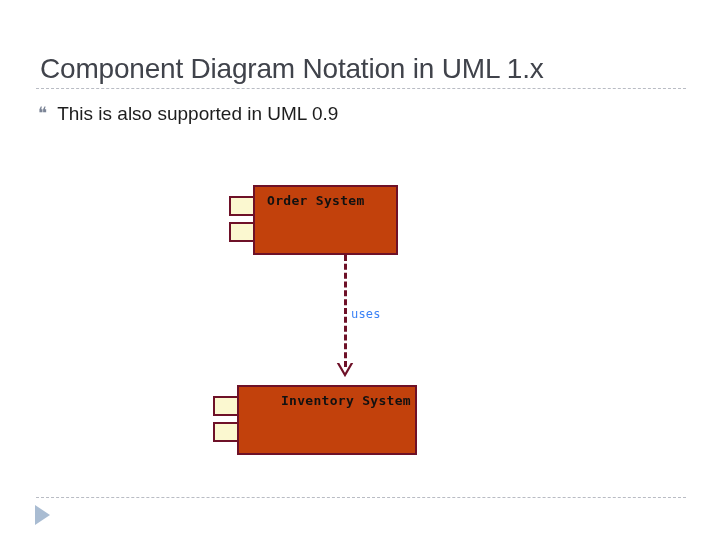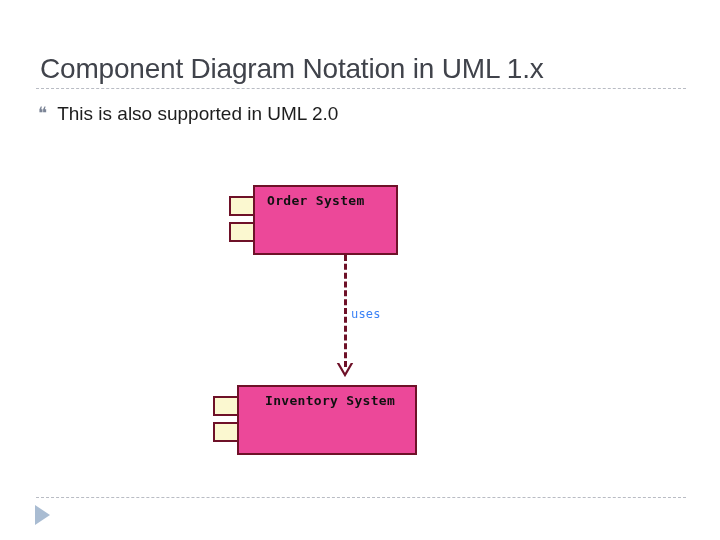--- a/index.html
+++ b/index.html
@@ -77,21 +77,21 @@
     left: 0;
     top: 0;
     width: 720px;
     height: 540px;
     pointer-events: none;
   }
 
   .component {
     position: absolute;
     box-sizing: border-box;
-    background: #ec4899;
+    background: #c2410c;
     border: 2px solid #6e1128;
   }
   .component-label {
     position: absolute;
     left: 0;
     right: 0;
     top: 6px;
     text-align: center;
     font-family: "DejaVu Sans Mono", monospace;
     font-weight: bold;
@@ -108,21 +108,21 @@
   }
 
   
   #order-system { left: 253px; top: 185px; width: 145px; height: 70px; }
   #order-system .component-label { left: 12px; right: 4px; text-align: left; }
   #order-stub-top    { left: 229px; top: 196px; width: 48px; height: 20px; }
   #order-stub-bottom { left: 229px; top: 222px; width: 48px; height: 20px; }
 
   
   #inventory-system { left: 237px; top: 385px; width: 180px; height: 70px; }
-  #inventory-system .component-label { left: 26px; right: 4px; text-align: left; }
+  #inventory-system .component-label { left: 26px; right: 4px; text-align: right; }
   #inventory-stub-top    { left: 213px; top: 396px; width: 48px; height: 20px; }
   #inventory-stub-bottom { left: 213px; top: 422px; width: 48px; height: 20px; }
 
   
   .dependency-line {
     position: absolute;
     left: 344px;
     top: 255px;
     width: 0;
     height: 112px;
@@ -170,21 +170,21 @@
 <body>
 
 <div class="slide">
 
   <div class="slide-title">Component Diagram Notation in UML 1.x</div>
 
   <div class="title-rule"></div>
 
   <div class="bullet-row">
     <span class="bullet-mark">❝</span>
-    <span class="bullet-text">This is also supported in UML 2.0</span>
+    <span class="bullet-text">This is also supported in UML 0.9</span>
   </div>
 
   <div class="diagram">
 
     <div class="stub" id="order-stub-top"></div>
     <div class="stub" id="order-stub-bottom"></div>
     <div class="component" id="order-system">
       <span class="component-label">Order System</span>
     </div>
 

